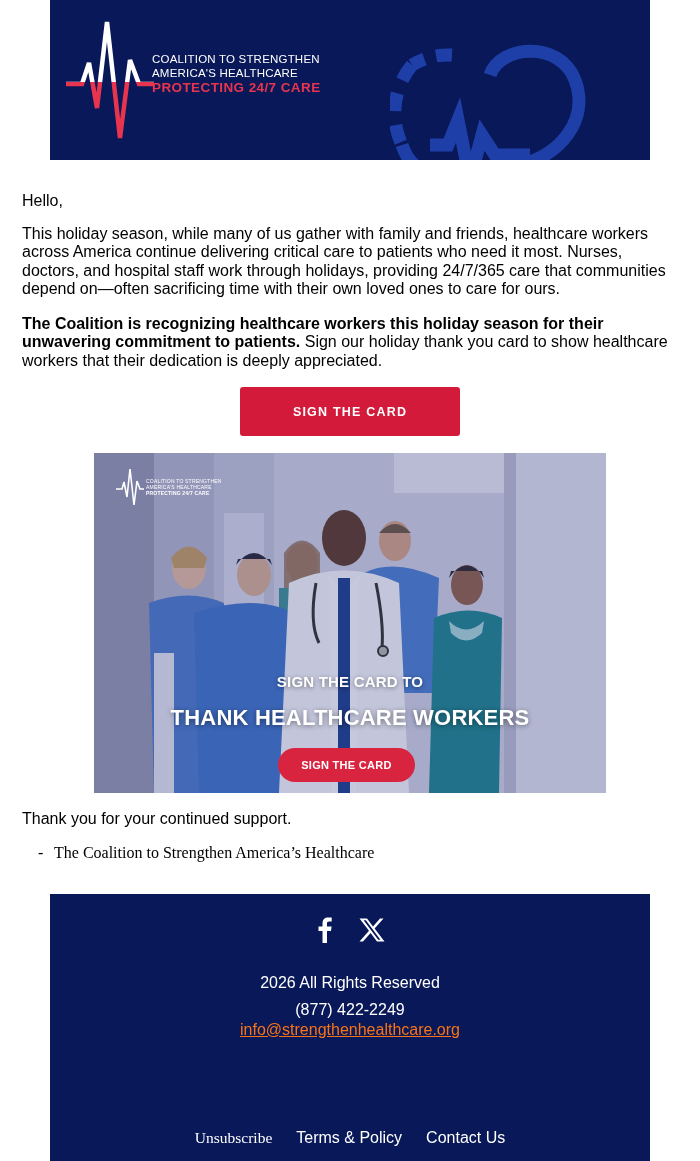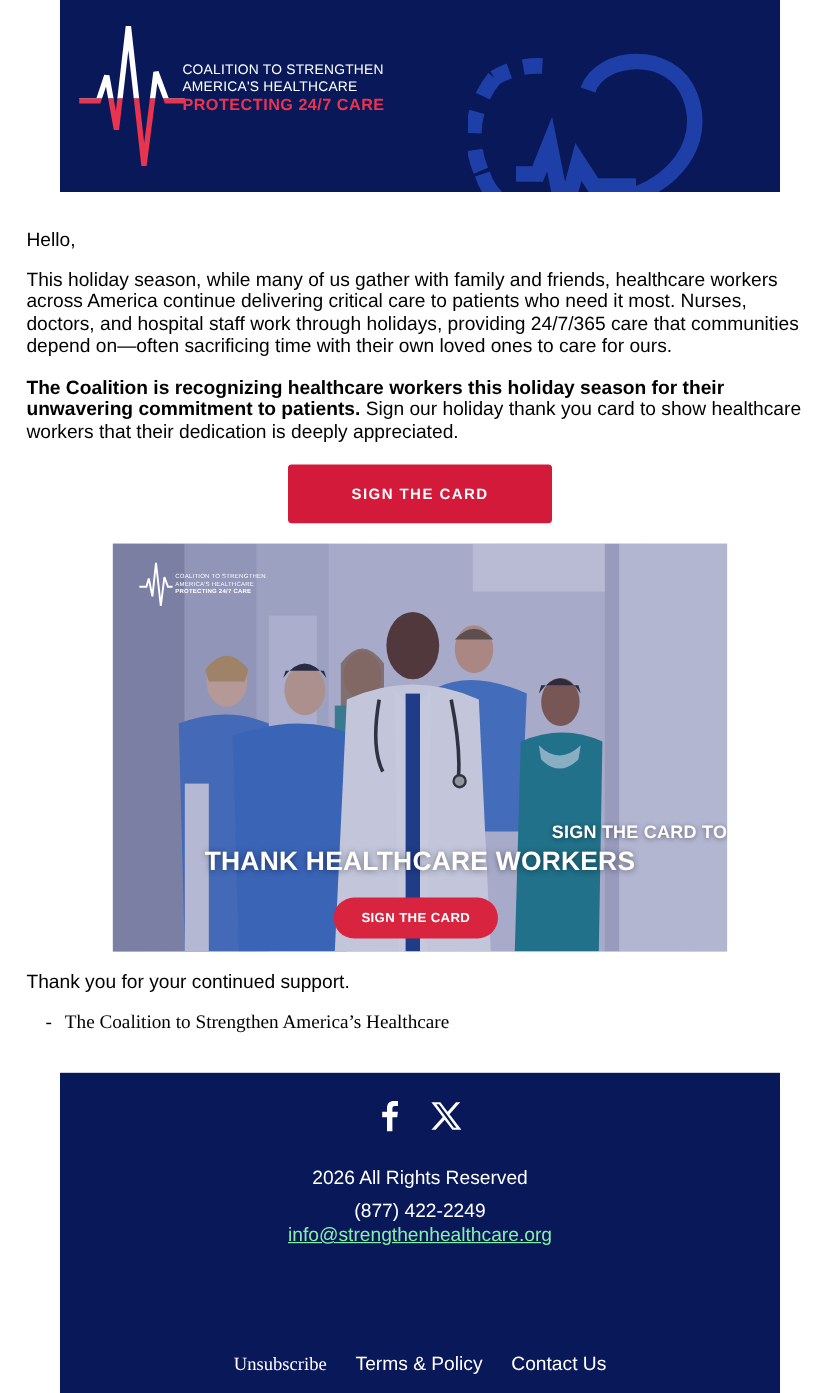--- a/index.html
+++ b/index.html
@@ -31,40 +31,40 @@
   .hero-image {
     position: absolute; left: 94px; top: 453px; width: 512px; height: 340px; overflow: hidden;
     background: linear-gradient(90deg, #8d8fb0 0%, #b4b7d0 20%, #c6c9dc 45%, #bfc2d7 70%, #c9cbdd 100%);
   }
   .hero-image .scene { position: absolute; inset: 0; }
   .hero-image .tint { position: absolute; inset: 0; background: rgba(40,50,130,0.18); }
   .hero-logo { position: absolute; left: 22px; top: 14px; display: flex; align-items: center; }
   .hero-logo-text { margin-left: 2px; line-height: 6px; }
   .hero-logo-text span { display: block; color: #fff; font-size: 5px; letter-spacing: 0.2px; }
   .hero-logo-text span.b { font-weight: bold; }
-  .hero-sub { position: absolute; left: 0; width: 100%; top: 232px; text-align: right; color: #fff; font-weight: bold; font-size: 15px; letter-spacing: 0.2px; text-shadow: 0 1px 4px rgba(0,0,0,0.45); }
+  .hero-sub { position: absolute; left: 0; width: 100%; top: 220px; text-align: center; color: #fff; font-weight: bold; font-size: 15px; letter-spacing: 0.2px; text-shadow: 0 1px 4px rgba(0,0,0,0.45); }
   .hero-title { position: absolute; left: 0; width: 100%; top: 252px; text-align: center; color: #fff; font-weight: bold; font-size: 22px; letter-spacing: 0.2px; text-shadow: 0 1px 5px rgba(0,0,0,0.45); }
   .hero-button {
     position: absolute; left: 184px; top: 295px; width: 137px; height: 34px; border-radius: 17px;
     background: #d8243f; color: #fff; font-weight: bold; font-size: 11px; letter-spacing: 0.3px;
     display: flex; align-items: center; justify-content: center; cursor: pointer;
   }
 
   .closing { position: absolute; left: 22px; top: 810px; font-size: 16px; line-height: 18px; }
   .signature { position: absolute; left: 38px; top: 844px; font-size: 16px; line-height: 18px; font-family: Liberation Serif, serif; }
   .signature .dash { display: inline-block; width: 16px; }
 
   .footer {
     position: absolute; left: 50px; top: 894px; width: 600px; height: 267px; background: #081858; color: #fff;
   }
   .social-row { position: absolute; top: 22px; left: 0; width: 100%; display: flex; justify-content: center; gap: 22px; align-items: center; }
   .social-icon { display: flex; align-items: center; justify-content: center; width: 22px; height: 28px; cursor: pointer; }
   .footer-info { position: absolute; top: 79px; width: 100%; text-align: center; font-size: 16px; line-height: 20px; }
   .footer-info .phone { margin-top: 7px; display: block; }
-  .footer-info a { color: #86efac; text-decoration: underline; display: block; }
+  .footer-info a { color: #f97316; text-decoration: underline; display: block; }
   .footer-links { position: absolute; top: 207px; width: 100%; display: flex; justify-content: center; gap: 24px; font-size: 16px; margin-top: 28px; }
   .footer-links a { color: #fff; text-decoration: none; cursor: pointer; }
   .footer-links a.serif { font-family: "Liberation Serif", serif; font-size: 15.5px; }
 </style>
 </head>
 <body>
 
 <div class="header-banner">
   <svg class="header-logo-mark" width="90" height="122" viewBox="0 0 90 122">
     <defs>

